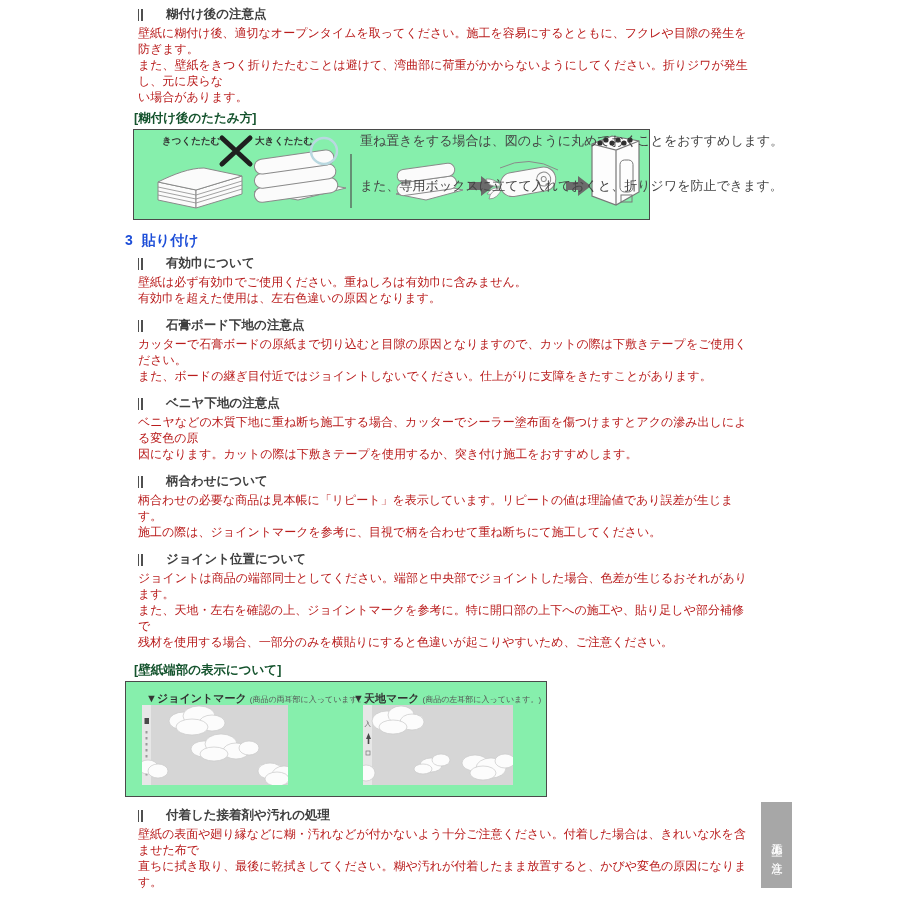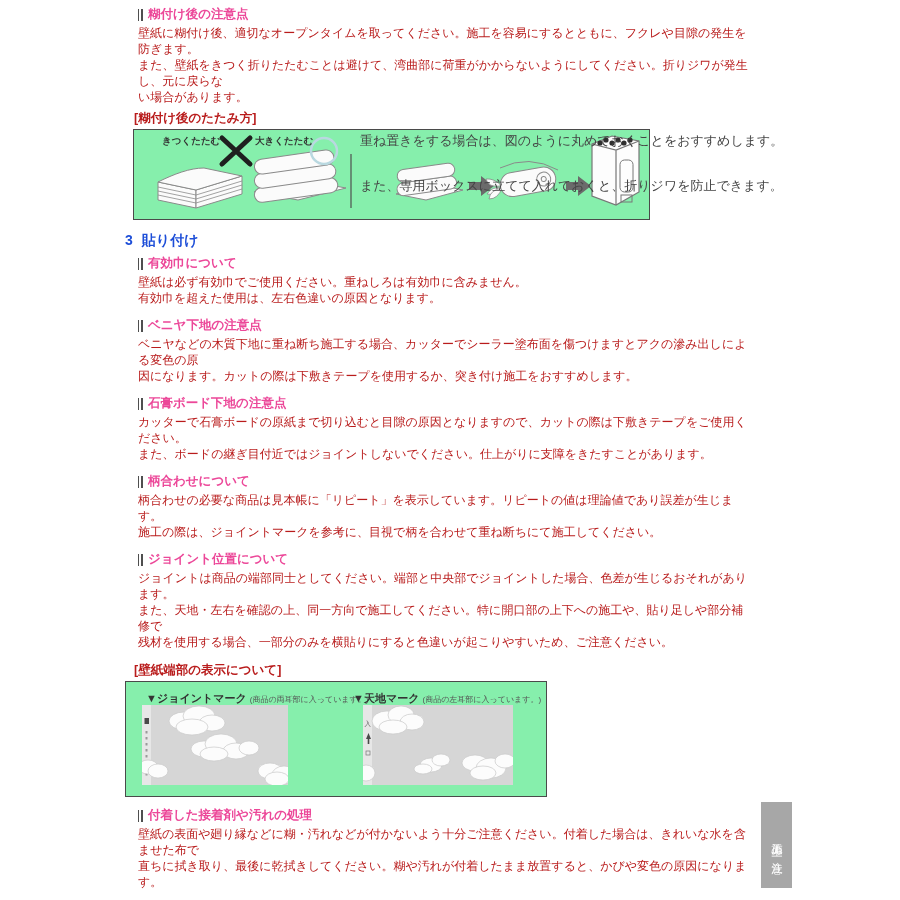--- a/index.html
+++ b/index.html
@@ -1,30 +1,30 @@
 <!DOCTYPE html>
 <html><head>
 <meta charset="utf-8">
 <style>
   html,body{margin:0;padding:0;background:#fff;}
   .page{position:relative;width:900px;height:900px;background:#ffffff;overflow:hidden;
         font-family:"Liberation Sans","DejaVu Sans",sans-serif;color:#4c4c4c;}
   .content{position:absolute;left:125px;top:6px;width:625px;}
 
   .subsection{margin:0 0 11px 13px;}
-  .sub-heading{display:flex;align-items:center;gap:5px;font-size:12.5px;font-weight:bold;
-               color:#ec4899;line-height:17px;margin-bottom:2px;}
+  .sub-heading{display:flex;align-items:center;gap:23px;font-size:12.5px;font-weight:bold;
+               color:#404040;line-height:17px;margin-bottom:2px;}
   .hbar{width:5px;height:12px;flex:0 0 auto;
         background:linear-gradient(90deg,#4f4f4f 0 1.5px,transparent 1.5px 3px,#4f4f4f 3px 5px);}
   .sub-body{font-size:12px;line-height:16px;white-space:pre-line;color:#b91c1c;}
 
   .section-heading{font-size:14px;font-weight:bold;color:#1d4ed8;margin:0 0 6px 0;line-height:18px;}
   .section-heading .num{margin-right:9px;}
 
-  .bracket-title{font-size:12.5px;font-weight:bold;color:#b91c1c;margin:0 0 3px 9px;line-height:16px;}
+  .bracket-title{font-size:12.5px;font-weight:bold;color:#14532d;margin:0 0 3px 9px;line-height:16px;}
 
   .figbox{border:1.5px solid #4a4a4a;background:#86efac;position:relative;}
   #fold-box{width:515px;height:89px;margin:0 0 11px 8px;}
   #fold-box svg{position:absolute;left:0;top:0;}
   .fold-label{position:absolute;top:5px;font-size:9.5px;font-weight:bold;color:#333;}
   .fold-note{position:absolute;left:226px;font-size:13px;color:#444;line-height:11px;white-space:nowrap;}
 
   #edge-box{width:420px;height:114px;margin:0 0 10px 0;}
   .edge-col{position:absolute;top:6px;}
   .edge-label{font-size:11px;font-weight:bold;color:#333;white-space:nowrap;}
@@ -133,51 +133,51 @@
           <span class="hbar"></span>
           <span>有効巾について</span>
         </div>
       <div class="sub-body">壁紙は必ず有効巾でご使用ください。重ねしろは有効巾に含みません。
 有効巾を超えた使用は、左右色違いの原因となります。</div>
     </div>
 
     <div class="subsection">
       <div class="sub-heading">
           <span class="hbar"></span>
+          <span>石膏ボード下地の注意点</span>
+        </div>
+      <div class="sub-body">カッターで石膏ボードの原紙まで切り込むと目隙の原因となりますので、カットの際は下敷きテープをご使用ください。
+また、ボードの継ぎ目付近ではジョイントしないでください。仕上がりに支障をきたすことがあります。</div>
+    </div>
+
+    <div class="subsection">
+      <div class="sub-heading">
+          <span class="hbar"></span>
           <span>ベニヤ下地の注意点</span>
         </div>
       <div class="sub-body">ベニヤなどの木質下地に重ね断ち施工する場合、カッターでシーラー塗布面を傷つけますとアクの滲み出しによる変色の原
 因になります。カットの際は下敷きテープを使用するか、突き付け施工をおすすめします。</div>
     </div>
 
     <div class="subsection">
       <div class="sub-heading">
           <span class="hbar"></span>
-          <span>石膏ボード下地の注意点</span>
-        </div>
-      <div class="sub-body">カッターで石膏ボードの原紙まで切り込むと目隙の原因となりますので、カットの際は下敷きテープをご使用ください。
-また、ボードの継ぎ目付近ではジョイントしないでください。仕上がりに支障をきたすことがあります。</div>
-    </div>
-
-    <div class="subsection">
-      <div class="sub-heading">
-          <span class="hbar"></span>
           <span>柄合わせについて</span>
         </div>
       <div class="sub-body">柄合わせの必要な商品は見本帳に「リピート」を表示しています。リピートの値は理論値であり誤差が生じます。
 施工の際は、ジョイントマークを参考に、目視で柄を合わせて重ね断ちにて施工してください。</div>
     </div>
 
     <div class="subsection" style="margin-bottom:12px;">
       <div class="sub-heading">
           <span class="hbar"></span>
           <span>ジョイント位置について</span>
         </div>
       <div class="sub-body">ジョイントは商品の端部同士としてください。端部と中央部でジョイントした場合、色差が生じるおそれがあります。
-また、天地・左右を確認の上、同一方向で施工してください。特に開口部の上下への施工や、貼り足しや部分補修で
+また、天地・左右を確認の上、ジョイントマークを参考に。特に開口部の上下への施工や、貼り足しや部分補修で
 残材を使用する場合、一部分のみを横貼りにすると色違いが起こりやすいため、ご注意ください。</div>
     </div>
 
     <div class="bracket-title">[壁紙端部の表示について]</div>
 
     <div class="figbox" id="edge-box">
       <div class="edge-col" style="left:20px;">
         <span class="edge-label"><span>▼ジョイントマーク</span> <span class="note">(商品の両耳部に入っています。)</span></span>
       </div>
       <div class="photo" style="left:16px;">

